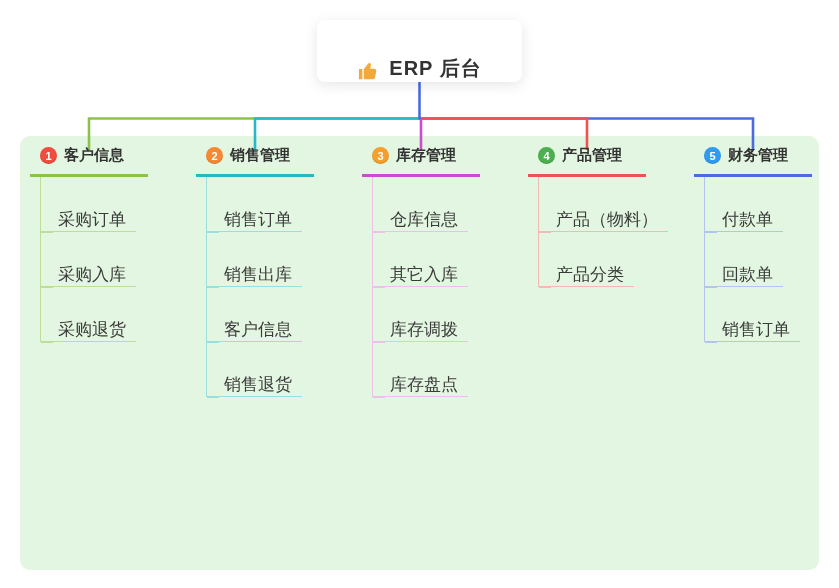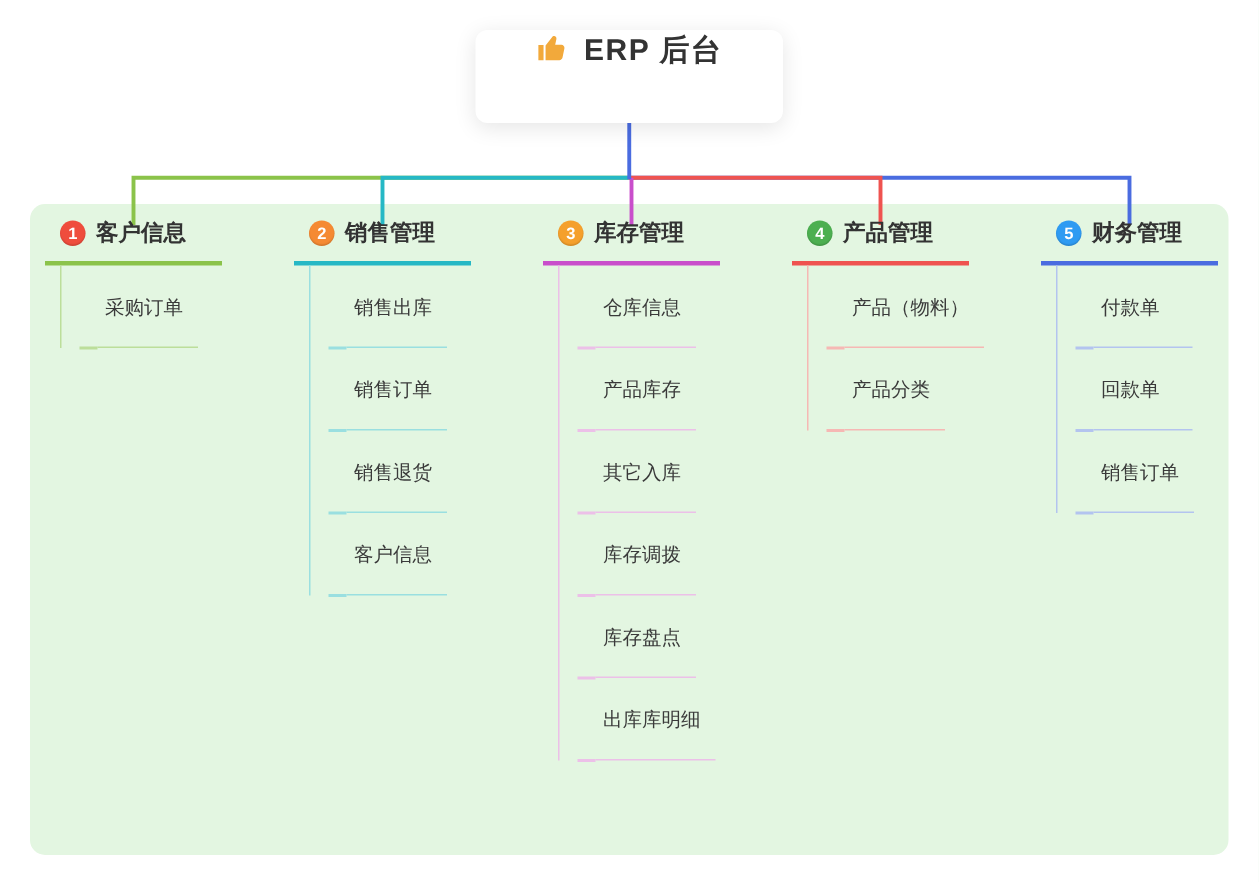--- a/index.html
+++ b/index.html
@@ -5,37 +5,37 @@
   * { margin:0; padding:0; box-sizing:border-box; }
   html,body { background:#ffffff; font-family:"Liberation Sans","DejaVu Sans",sans-serif; }
   .stage { position:relative; width:839px; height:588px; background:#ffffff; overflow:hidden; }
 
   .canvas { position:absolute; left:20px; top:136px; width:799px; height:434px; border-radius:10px; }
 
   .connectors { position:absolute; left:0; top:0; width:839px; height:588px; pointer-events:none; }
 
   .root-card { position:absolute; left:317px; top:20px; width:205px; height:62px;
     background:#ffffff; border-radius:8px; box-shadow:0 3px 14px rgba(0,0,0,0.10);
-    display:flex; align-items:flex-start; justify-content:center; gap:9px; cursor:default; }
+    display:flex; align-items:flex-end; justify-content:center; gap:9px; cursor:default; }
   .root-card .icon { width:23px; height:23px; display:block; }
   .root-title { font-size:20px; font-weight:600; color:#333; letter-spacing:1px; }
 
   .branch { position:absolute; top:146px; width:118px; }
   .b0 { left:30px; }  .b1 { left:196px; }  .b2 { left:362px; }  .b3 { left:528px; }  .b4 { left:694px; }
 
   .branch-title { display:flex; align-items:center; gap:7px; padding:0 0 9px 10px;
     border-bottom:3px solid var(--c); font-size:15px; font-weight:600; color:#333; }
   .badge { flex:0 0 auto; width:17px; height:17px; border-radius:50%; background:var(--badge);
     color:#fff; font-size:11px; font-weight:700; display:flex; align-items:center; justify-content:center;
     box-shadow:inset 0 -1px 1px rgba(0,0,0,0.15); }
 
   .children { margin-left:10px; width:max-content; border-left:1.6px solid var(--light); }
-  .child { position:relative; margin-left:24px; height:55px; width:max-content; min-width:66px;
-    display:flex; align-items:flex-end; padding:0 10px 17px 5px;
-    border-bottom:1.6px solid var(--light); font-size:13px; color:#3a3a3a; }
+  .child { position:relative; margin-left:12px; height:55px; width:max-content; min-width:66px;
+    display:flex; align-items:flex-end; padding:0 10px 0 5px;
+    border-bottom:1.6px solid var(--light); font-size:17px; color:#3a3a3a; }
   .child::after { content:""; position:absolute; left:-12px; bottom:-1.6px; width:12px; height:1.6px;
     background:var(--light); }
 </style>
 </head>
 <body>
 
 <div class="stage">
 
   <div class="canvas" style="background: rgb(227, 246, 225);"></div>
 
@@ -55,48 +55,48 @@
     <span class="root-title">ERP 后台</span>
   </div>
 
   <div class="branch b0" style="--c: #8bc34a; --light: #bcdE9a; --badge: #ef4d3d;">
     <div class="branch-title">
       <span class="badge">1</span>
       <span>客户信息</span>
     </div>
     <div class="children">
       <div class="child">采购订单</div>
+      <div class="child">采购入库</div>
+      <div class="child">采购退货</div>
     </div>
   </div>
 
   <div class="branch b1" style="--c: #26b8c5; --light: #9adfe0; --badge: #f58a33;">
     <div class="branch-title">
       <span class="badge">2</span>
       <span>销售管理</span>
     </div>
     <div class="children">
+      <div class="child">销售订单</div>
       <div class="child">销售出库</div>
-      <div class="child">销售订单</div>
+      <div class="child">客户信息</div>
       <div class="child">销售退货</div>
-      <div class="child">客户信息</div>
     </div>
   </div>
 
   <div class="branch b2" style="--c: #c94ecb; --light: #ecc0e8; --badge: #f5a02c;">
     <div class="branch-title">
       <span class="badge">3</span>
       <span>库存管理</span>
     </div>
     <div class="children">
       <div class="child">仓库信息</div>
-      <div class="child">产品库存</div>
       <div class="child">其它入库</div>
       <div class="child">库存调拨</div>
       <div class="child">库存盘点</div>
-      <div class="child">出库库明细</div>
     </div>
   </div>
 
   <div class="branch b3" style="--c: #ef5350; --light: #f6b8b4; --badge: #4caf50;">
     <div class="branch-title">
       <span class="badge">4</span>
       <span>产品管理</span>
     </div>
     <div class="children">
       <div class="child">产品（物料）</div>

